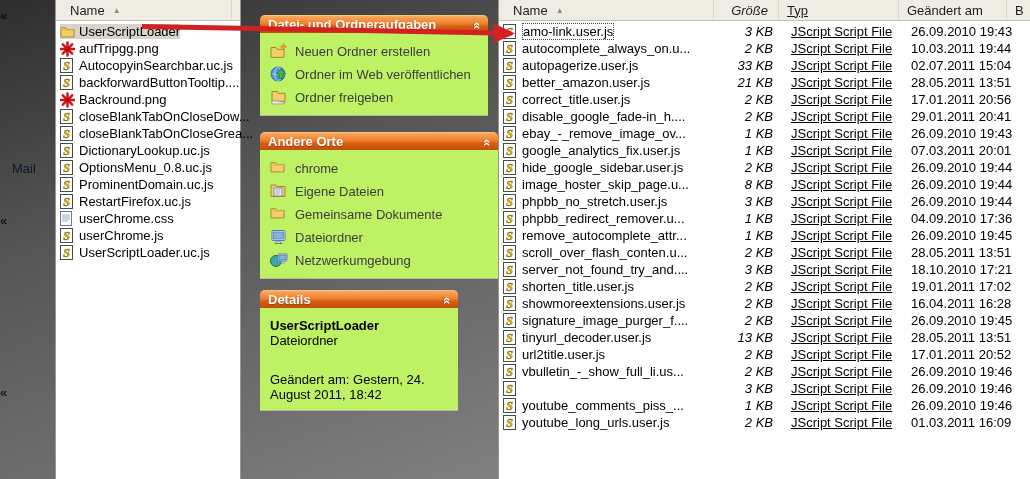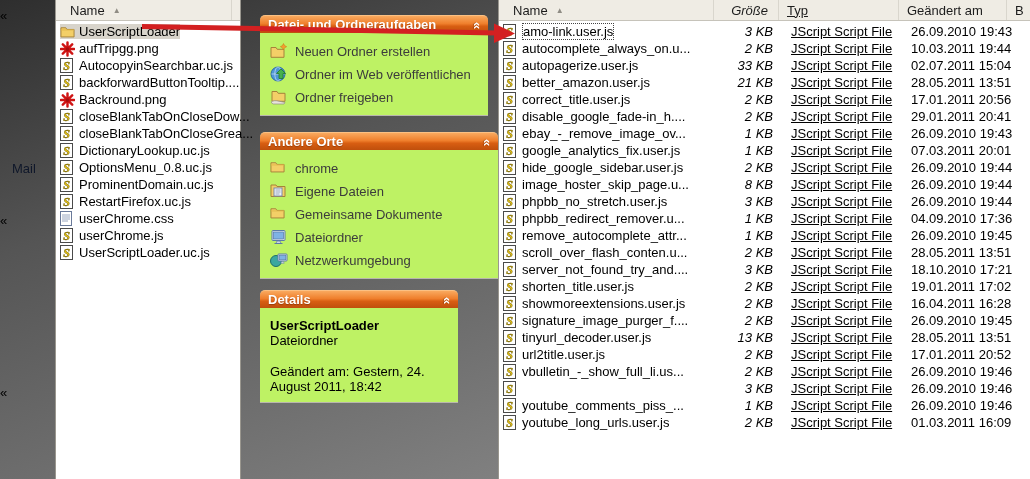--- a/index.html
+++ b/index.html
@@ -347,21 +347,21 @@
 </div>
 
 <div class="tbox" style="left:260px; top:290px; width:198px;">
   <div class="thead">
     <span>Details</span>
     <span class="chev">«</span>
   </div>
   <div class="tbody" style="min-height:78px;">
     <div style="font-weight:bold;">UserScriptLoader</div>
     <div>Dateiordner</div>
-    <div style="margin-top:16px; line-height:15px;">Geändert am: Gestern, 24. August 2011, 18:42</div>
+    <div style="margin-top:24px; line-height:15px;">Geändert am: Gestern, 24. August 2011, 18:42</div>
   </div>
 </div>
 
 <div class="panel" style="left:498px; width:532px; border-right:none;">
   <div class="lhead rhead">
     <div class="hc col-name" style="padding-left:14px;">
       <span>Name</span>
       <span class="sortglyph">▲</span>
     </div>
     <div class="hc col-size num">

